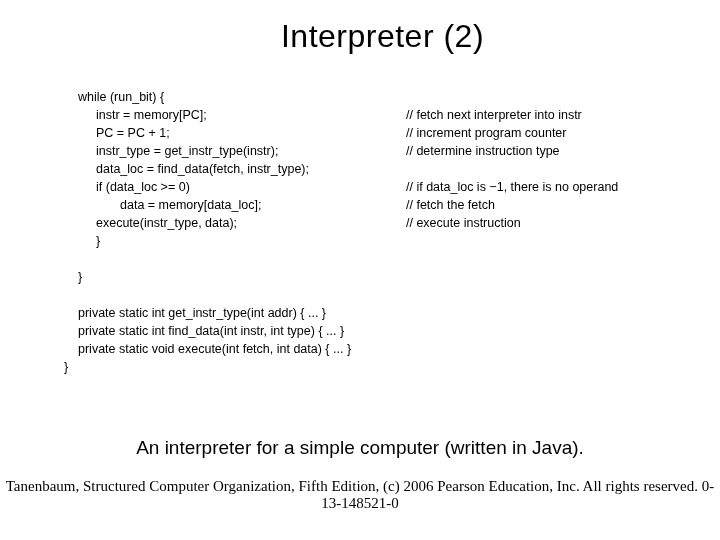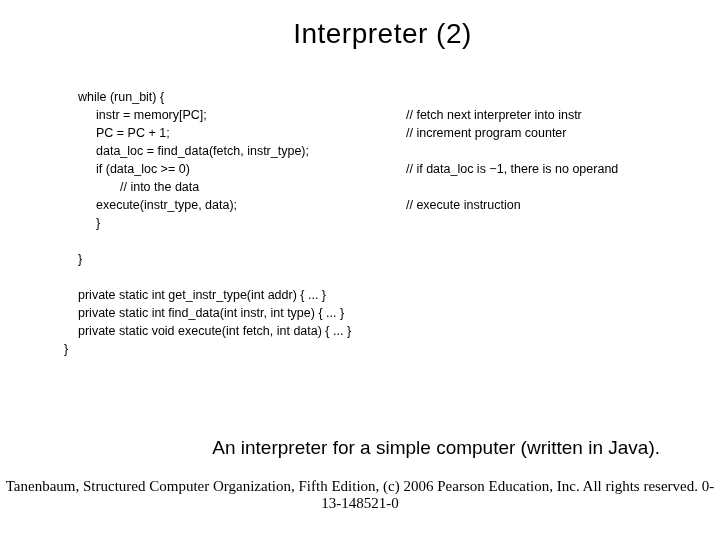--- a/index.html
+++ b/index.html
@@ -5,21 +5,21 @@
   * { margin: 0; padding: 0; box-sizing: border-box; }
   body {
     width: 720px;
     height: 540px;
     background: #ffffff;
     font-family: Arial, Helvetica, sans-serif;
     position: relative;
     overflow: hidden;
   }
   .slide-title {
-    font-size: 28px;
+    font-size: 32px;
     font-weight: 400;
     text-align: center;
     margin-top: 18px;
     color: #000;
     letter-spacing: 0.5px;
     padding-left: 45px;
   }
   .code-block {
     position: absolute;
     top: 88px;
@@ -42,21 +42,21 @@
     display: inline-block;
   }
   .ind1 { padding-left: 14px; }
   .ind2 { padding-left: 32px; }
   .ind3 { padding-left: 56px; }
   .caption {
     position: absolute;
     top: 437px;
     left: 0;
     right: 0;
-    text-align: right;
+    text-align: center;
     font-size: 19px;
     color: #000;
     padding: 0 60px;
   }
   .footer {
     position: absolute;
     bottom: 28px;
     left: 0;
     right: 0;
     text-align: center;
@@ -67,23 +67,24 @@
 </style>
 </head>
 <body>
 
 <h1 class="slide-title">Interpreter (2)</h1>
 
 <div class="code-block">
   <div class="code-line ind1"><span class="code-txt">while (run_bit) {</span></div>
   <div class="code-line ind2"><span class="code-txt">instr = memory[PC];</span><span class="comment">// fetch next interpreter into instr</span></div>
   <div class="code-line ind2"><span class="code-txt">PC = PC + 1;</span><span class="comment">// increment program counter</span></div>
+  <div class="code-line ind2"><span class="code-txt">instr_type = get_instr_type(instr);</span><span class="comment">// determine instruction type</span></div>
   <div class="code-line ind2"><span class="code-txt">data_loc = find_data(fetch, instr_type);</span></div>
   <div class="code-line ind2"><span class="code-txt">if (data_loc &gt;= 0)</span><span class="comment">// if data_loc is −1, there is no operand</span></div>
-  <div class="code-line ind3"><span class="comment">// into the data</span></div>
+  <div class="code-line ind3"><span class="code-txt" style="min-width:286px">data = memory[data_loc];</span><span class="comment">// fetch the fetch</span></div>
   <div class="code-line ind2"><span class="code-txt">execute(instr_type, data);</span><span class="comment">// execute instruction</span></div>
   <div class="code-line ind2"><span class="code-txt">}</span></div>
   <div class="code-line"><span class="code-txt"> </span></div>
   <div class="code-line ind1"><span class="code-txt">}</span></div>
   <div class="code-line"><span class="code-txt"> </span></div>
   <div class="code-line ind1"><span class="code-txt">private static int get_instr_type(int addr) { ... }</span></div>
   <div class="code-line ind1"><span class="code-txt">private static int find_data(int instr, int type) { ... }</span></div>
   <div class="code-line ind1"><span class="code-txt">private static void execute(int fetch, int data) { ... }</span></div>
   <div class="code-line"><span class="code-txt">}</span></div>
 </div>

